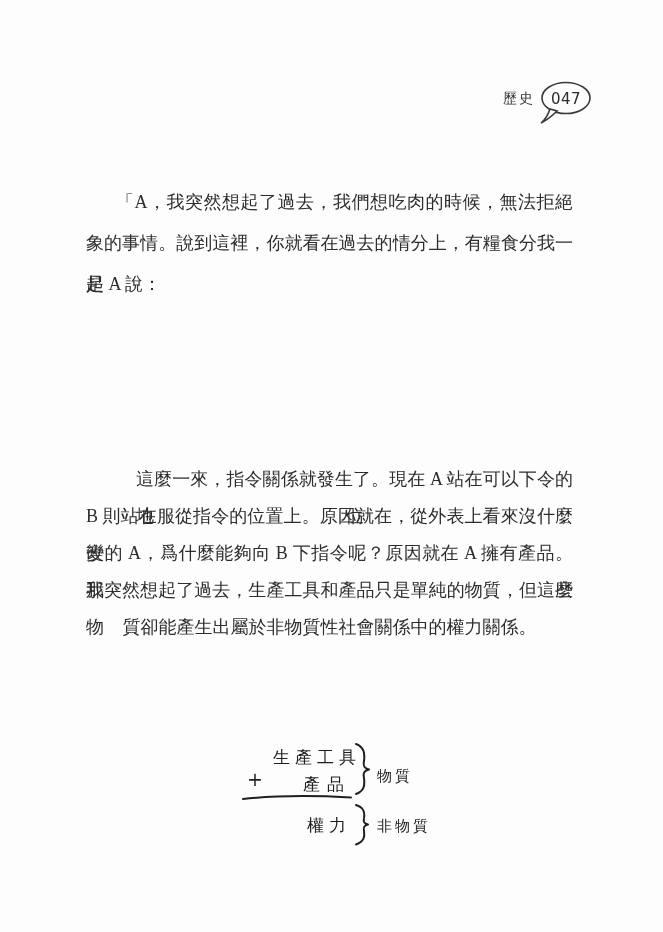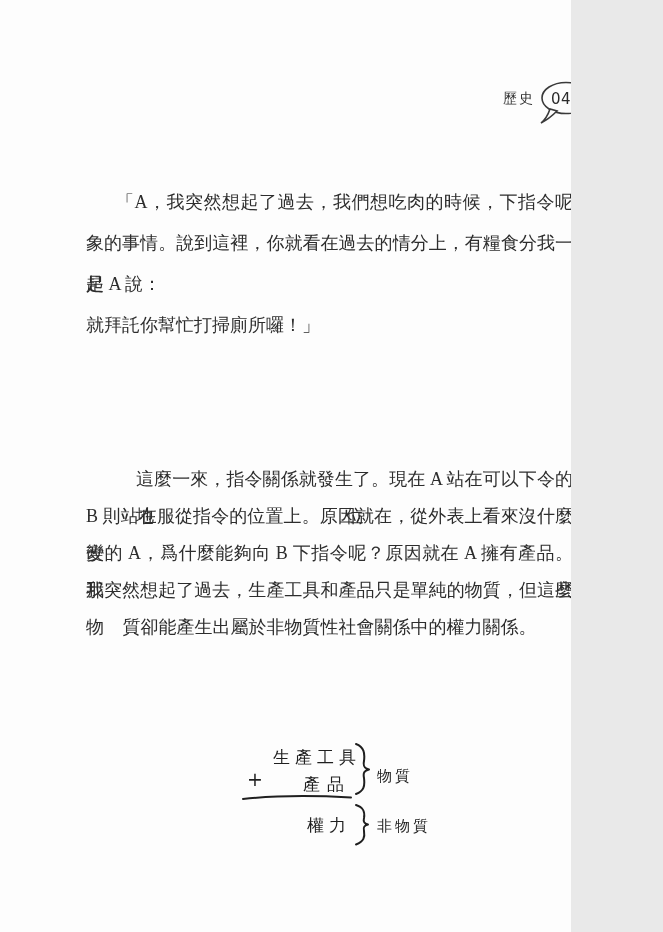--- a/index.html
+++ b/index.html
@@ -1,18 +1,18 @@
 <!DOCTYPE html>
 <html><head>
 <meta charset="utf-8">
 <style>
   html,body{margin:0;padding:0;background:#e9e9e9;}
   .page{
     position:relative;
-    width:571px;height:932px;
+    width:663px;height:932px;
     background:#fdfdfd;
     overflow:hidden;
     font-family:"Liberation Serif","DejaVu Serif",serif;
     color:#2d2d2d;
     text-decoration:underline;
   }
   
   .header-section{
     position:absolute;left:503px;top:90px;
     font-size:14px;letter-spacing:2px;color:#333;
@@ -54,24 +54,23 @@
 
   <span class="header-section">歷史</span>
 
   <svg class="page-bubble" viewBox="0 0 100 50">
     <ellipse class="bubble-stroke" cx="68" cy="20" rx="24" ry="15.5"></ellipse>
     <path class="bubble-stroke" d="M52,31 C50,37 48,41 43,45 C51,41 56,36 59,33 Z"></path>
     <text x="68" y="25.5" text-anchor="middle" font-family="DejaVu Sans, Liberation Sans, sans-serif" font-size="15" fill="#2b2b2b" letter-spacing="0.5">047</text>
   </svg>
 
   <div class="textblock tb1">
-    <div class="line fill ind-quote">「A，我突然想起了過去，我們想吃肉的時候，下指令呢</div>
+    <div class="line fill ind-quote">「A，我突然想起了過去，我們想吃肉的時候，無法拒絕</div>
     <div class="line fill">象的事情。說到這裡，你就看在過去的情分上，有糧食分我一起</div>
     <div class="line">是 A 說：</div>
-    <div class="line">就拜託你幫忙打掃廁所囉！」</div>
   </div>
 
   <div class="textblock tb2">
     <div class="line fill ind-para">這麼一來，指令關係就發生了。現在 A 站在可以下令的地位，</div>
     <div class="line fill">B 則站在服從指令的位置上。原因就在，從外表上看來沒什麼改</div>
     <div class="line fill">變的 A，爲什麼能夠向 B 下指令呢？原因就在 A 擁有產品。那麼</div>
     <div class="line fill">我突然想起了過去，生產工具和產品只是單純的物質，但這些物</div>
     <div class="line">質卻能產生出屬於非物質性社會關係中的權力關係。</div>
   </div>
 

